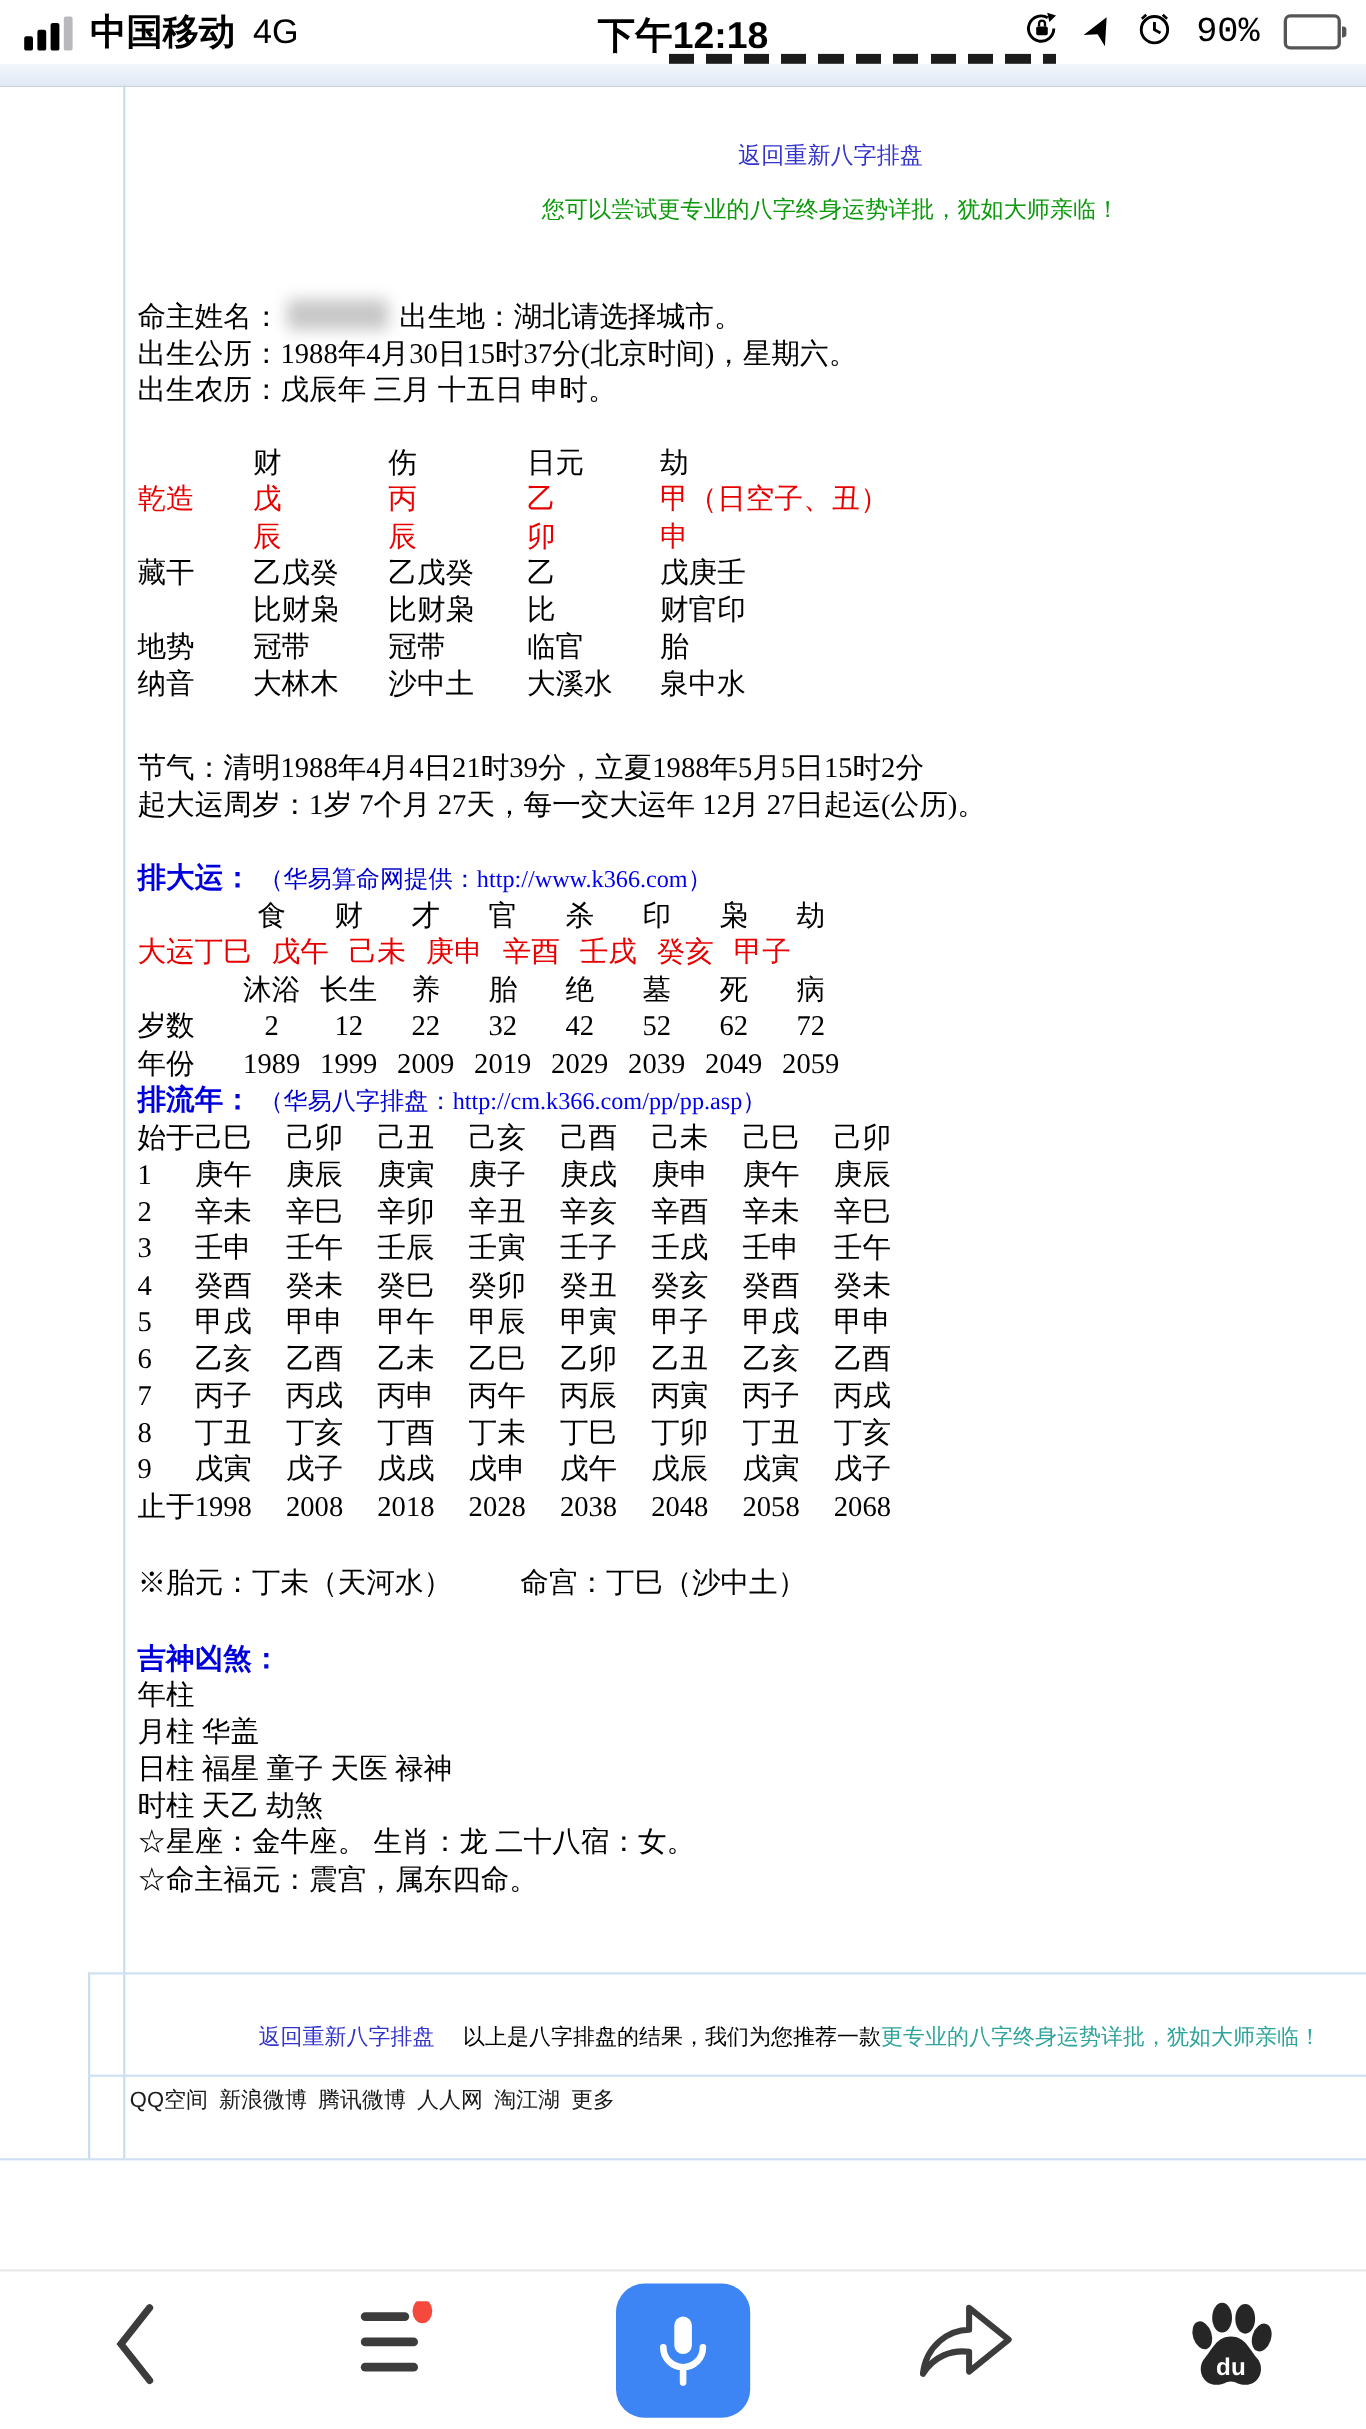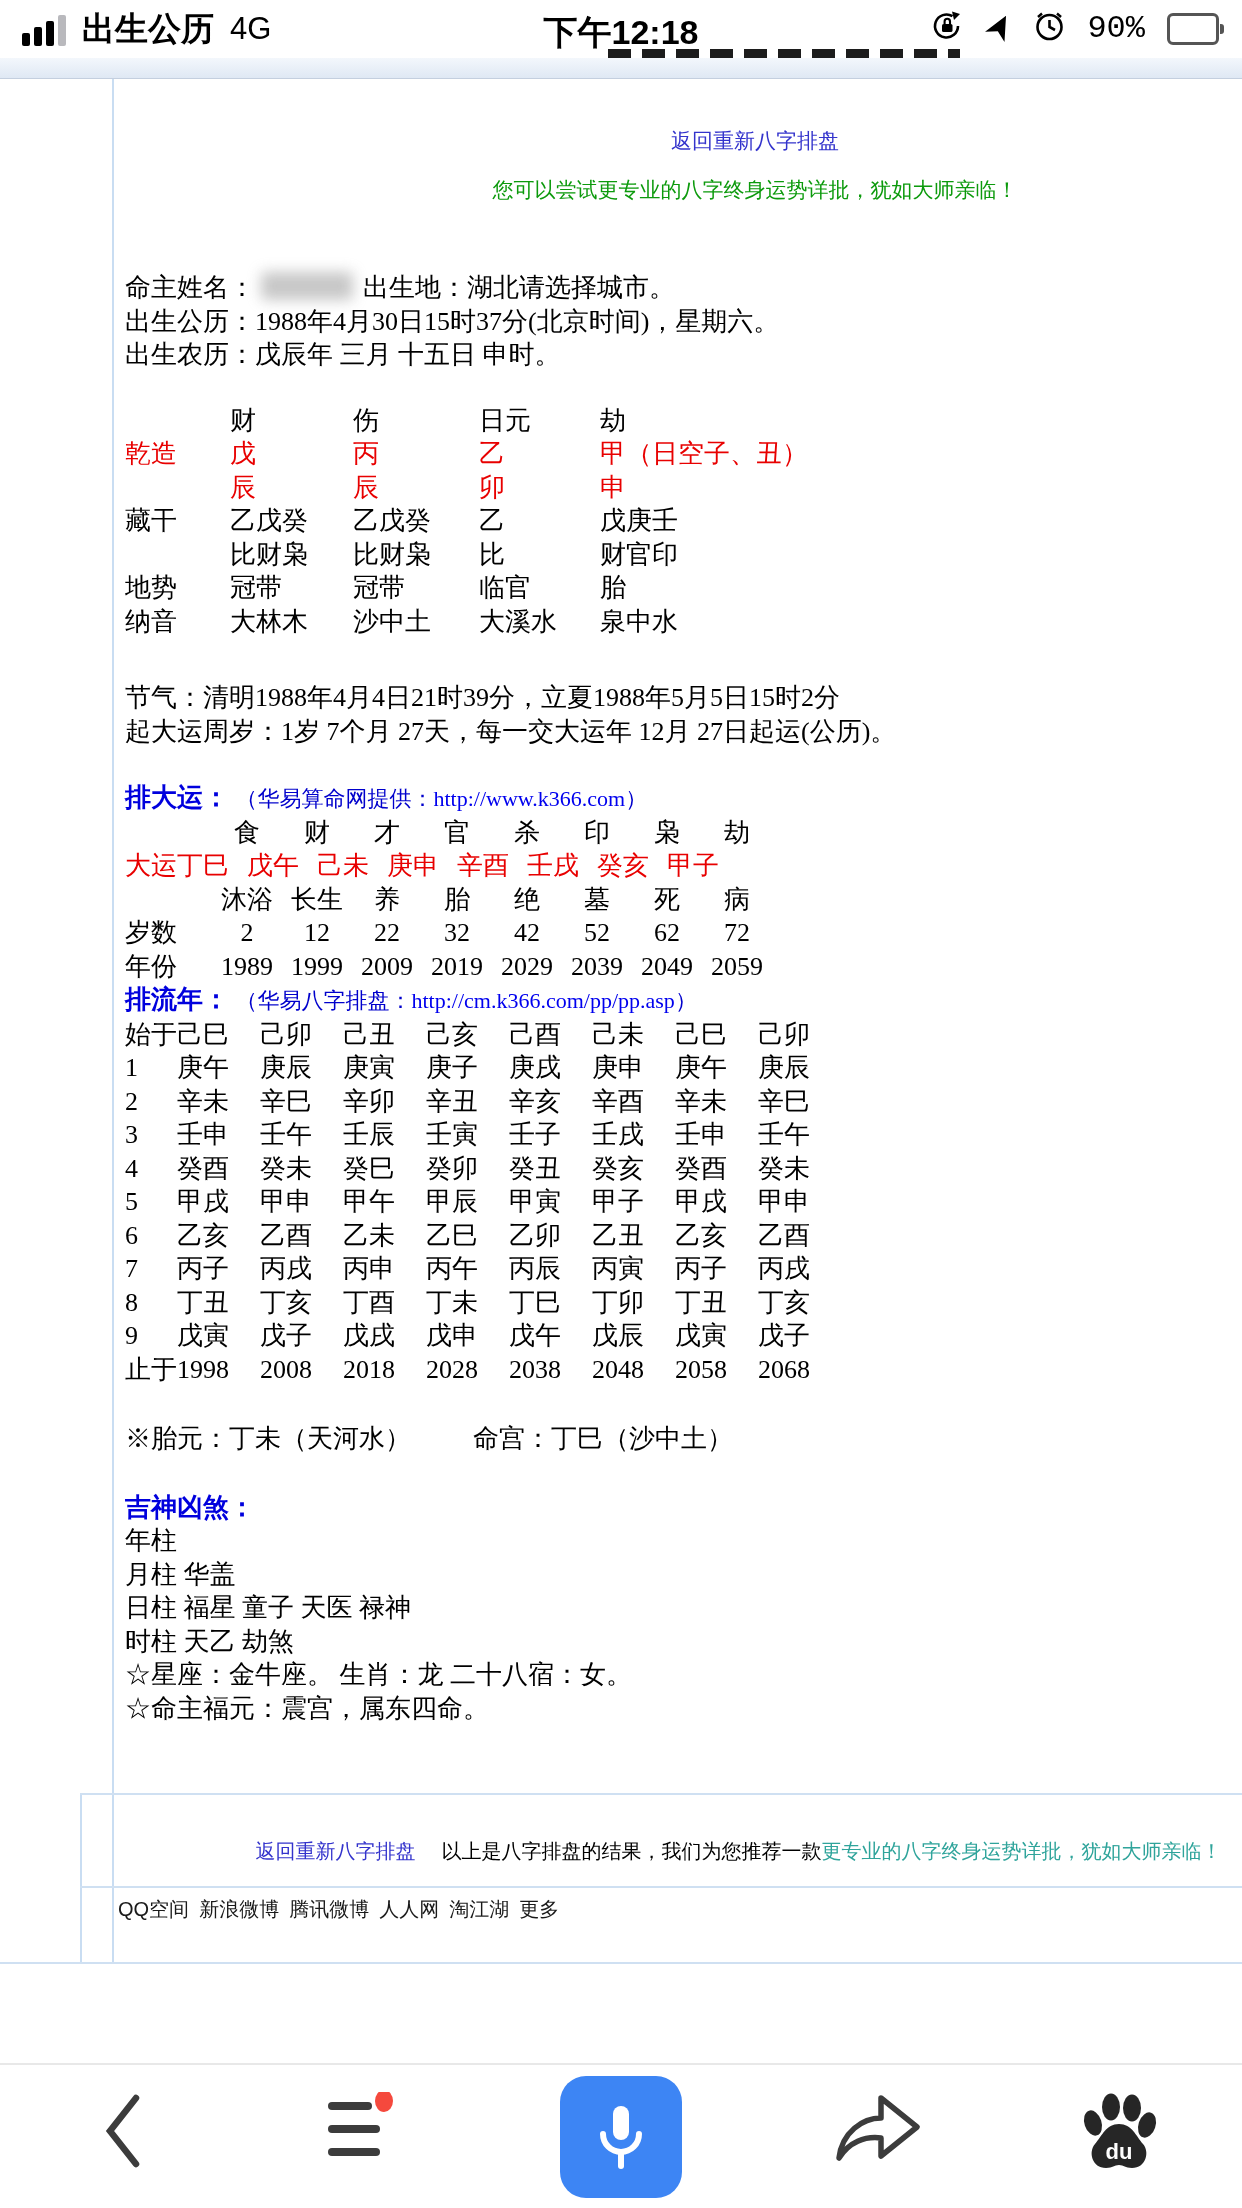--- a/index.html
+++ b/index.html
@@ -62,21 +62,21 @@
   .gap-l{margin-left:62px;}
 
   
   .vline-inner{position:absolute;left:112px;top:78px;width:2px;height:1884px;background:#c9ddf2;}
   .vline-outer{position:absolute;left:80px;top:1793px;width:2px;height:169px;background:#c9ddf2;}
   .hline1{position:absolute;left:80px;right:0;top:1793px;height:2px;background:#cfe0f2;}
   .hline2{position:absolute;left:80px;right:0;top:1886px;height:2px;background:#cfe0f2;}
   .hline3{position:absolute;left:0;right:0;top:1962px;height:2px;background:#cfe0f2;}
 
   
-  .reco{position:absolute;left:0;right:0;top:1838px;text-align:center;padding-left:235px;
+  .reco{position:absolute;left:0;right:0;top:1838px;text-align:left;padding-left:235px;
     font-size:20px;white-space:nowrap;font-family:Liberation Mono, monospace;}
   .reco .back{color:#3333cc;margin-right:26px;cursor:pointer;}
   .reco .teal{color:#2fa49b;cursor:pointer;}
 
   
   .share{position:absolute;left:118px;top:1891px;font-size:20px;line-height:37px;color:#1a1a1a;
     font-family:"Liberation Sans",sans-serif;}
   .share .links span{margin-right:10px;cursor:pointer;margin-top:13px;}
 
   
@@ -91,21 +91,21 @@
 <body>
 
 <div class="statusbar">
   <div class="sb-left">
     <div class="sig">
         <span class="b1"></span>
         <span class="b2"></span>
         <span class="b3"></span>
         <span class="b4"></span>
       </div>
-    <span class="carrier">出生公历</span>
+    <span class="carrier">中国移动</span>
     <span class="net">4G</span>
   </div>
   <div class="sb-time">下午12:18</div>
   <div class="sb-right">
     <span>
       <svg width="34" height="34" viewBox="0 0 34 34">
           <path d="M28 17 a11.5 11.5 0 1 1 -5.5 -9.8" fill="none" stroke="#000" stroke-width="2.6"></path>
           <path d="M22 2.5 l8 2.5 -6 6 z" fill="#000"></path>
           <rect x="12" y="15" width="10.5" height="8" rx="1.6" fill="#000"></rect>
           <path d="M14.6 15 v-2.6 a2.7 2.7 0 0 1 5.4 0 V15" fill="none" stroke="#000" stroke-width="2.1"></path>

